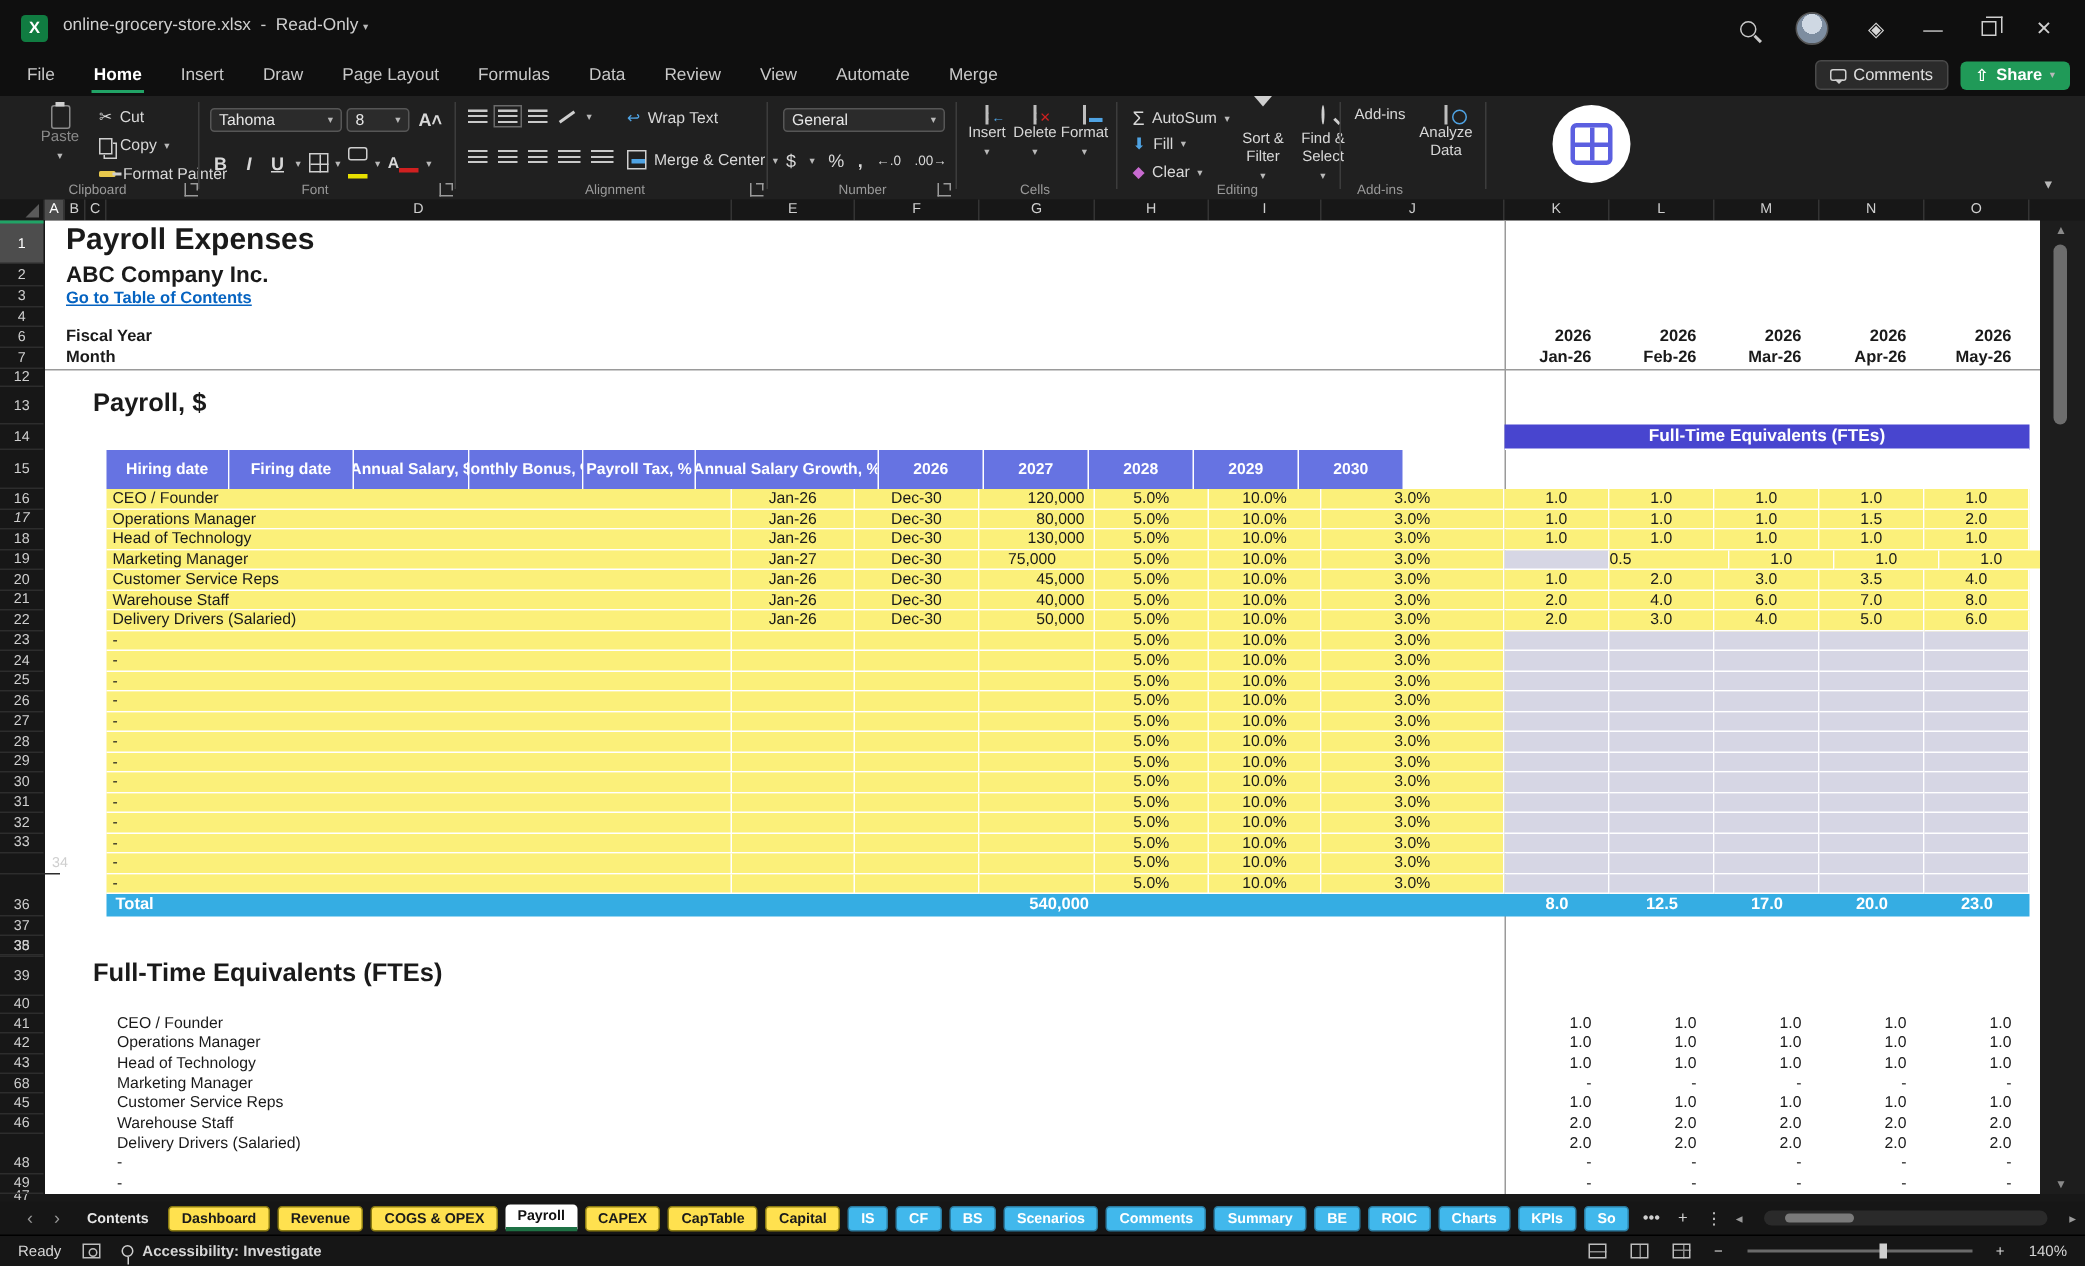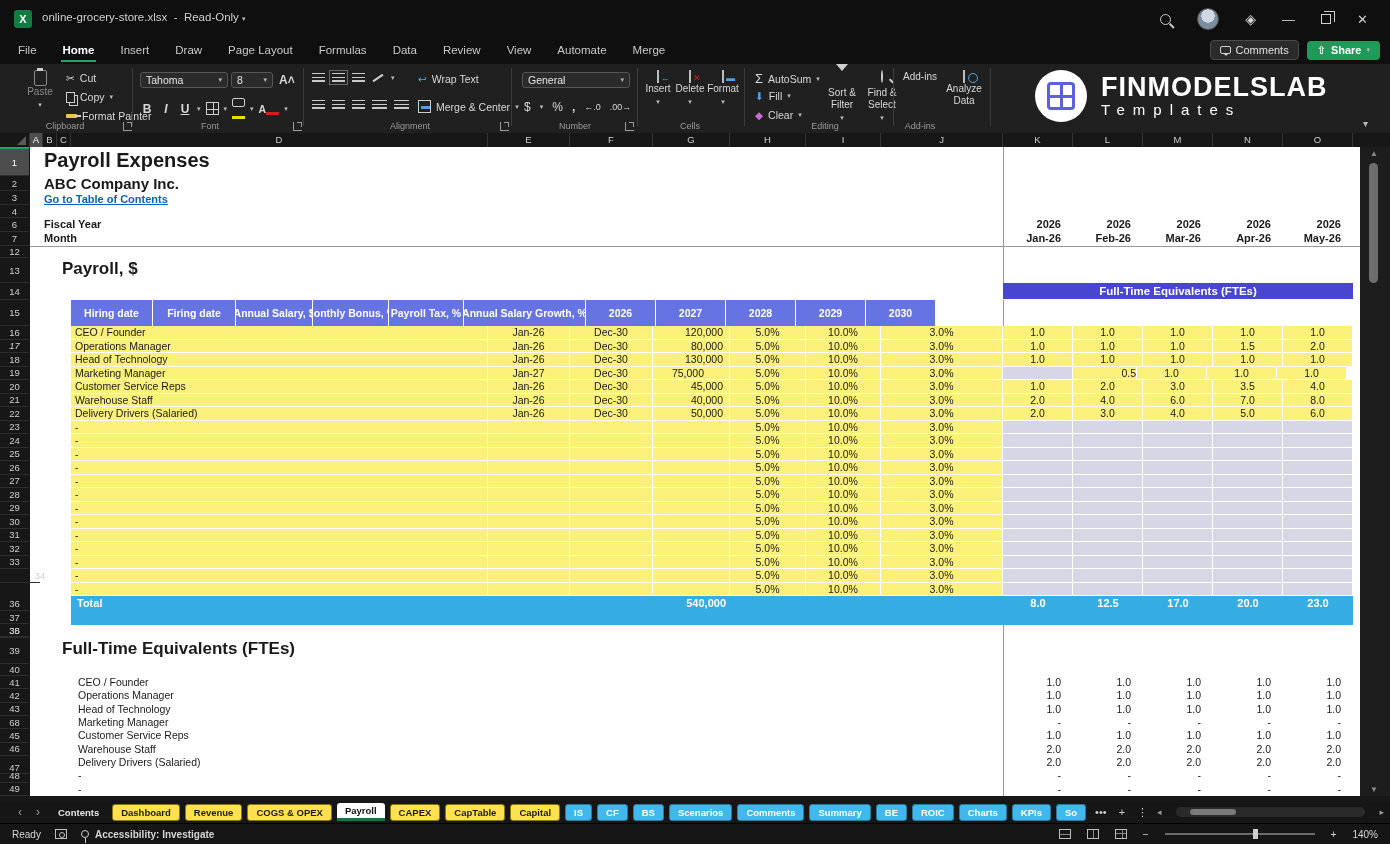--- a/index.html
+++ b/index.html
@@ -101,21 +101,21 @@
   .h2 { position:absolute; font-size:17px; font-weight:bold; color:#1a1a1a; }
 
   
   .ptable { position:absolute; left:71px; top:136px; width:1282px; }
   .trow { display:flex; }
   .tc { flex:0 0 auto; font-size:10.5px; color:#1a1a1a; overflow:hidden; white-space:nowrap; }
   .banner { height:17px; background:#4845CF; color:#fff; font-weight:bold; font-size:11.5px; text-align:center; line-height:17px; border-bottom:1px solid #fff; }
   .hcell { background:#6673E2; color:#fff; font-weight:bold; font-size:10.5px; display:flex; align-items:center; justify-content:center; text-align:center; border-right:1px solid #fff; line-height:11px; height:26px; }
   .ycell { background:#FBF07A; border-right:1px solid #fff; border-bottom:1px solid #fff; height:13.5px; line-height:12.5px; }
   .gcell { background:#D6D6E4; border-right:1px solid #fff; border-bottom:1px solid #fff; height:13.5px; }
-  .totalrow { background:#35ADE3; height:29px; }
+  .totalrow { background:#35ADE3; height:15px; }
   .totalrow .tc { color:#fff; font-weight:bold; font-size:11px; line-height:15px; background:transparent; border:none; }
 
   
   .fname { position:absolute; left:78px; font-size:10.5px; color:#1a1a1a; }
   .fv { position:absolute; width:70px; text-align:right; padding-right:12px; font-size:10.5px; color:#1a1a1a; }
 
   
   .vscroll { position:absolute; left:1360px; top:0; width:30px; height:649px; background:#1d1d1d; }
   .vthumb { position:absolute; left:9px; top:16px; width:9px; height:120px; background:#6d6d6d; border-radius:5px; }
   .varrow { position:absolute; left:10px; color:#8a8a8a; font-size:8px; }
@@ -316,24 +316,20 @@
 
     <div class="bigbtn" style="left:900px; top:7px; width:40px;"><span class="addinsic"></span><div>Add-ins</div></div>
     <div class="bigbtn" style="left:942px; top:7px; width:44px;"><span class="analyzeic"></span><div>Analyze Data</div></div>
     <div class="grp-label" style="left:885px; width:70px;">Add-ins</div>
     <div class="rsep" style="left:990px;"></div>
 
     <div class="logo-wrap">
       <div class="logo-circle">
           <div class="logo-grid"></div>
         </div>
-      <div>
-        <div class="logo-title">FINMODELSLAB</div>
-        <div class="logo-sub">Templates</div>
-      </div>
     </div>
     <div class="ribbon-collapse">▾</div>
   </div>
 
   <div class="colheaders">
     <div class="corner"></div>
     <div id="colheads">
         <div class="colhead sel" style="left: 30px; width: 13px;">A</div>
         <div class="colhead" style="left: 43px; width: 14px;">B</div>
         <div class="colhead" style="left: 57px; width: 14px;">C</div>
@@ -390,21 +386,21 @@
           <div class="rownum" style="top: 464px; height: 13px;">37</div>
           <div class="rownum" style="top: 477px; height: 13px;">38</div>
           <div class="rownum" style="top: 490px; height: 27px;">39</div>
           <div class="rownum" style="top: 517px; height: 12px;">40</div>
           <div class="rownum" style="top: 529px; height: 13.35px;">41</div>
           <div class="rownum" style="top: 542.35px; height: 13.35px;">42</div>
           <div class="rownum" style="top: 555.7px; height: 13.35px;">43</div>
           <div class="rownum" style="top: 569.05px; height: 13.35px;">68</div>
           <div class="rownum" style="top: 582.4px; height: 13.35px;">45</div>
           <div class="rownum" style="top: 595.75px; height: 13.35px;">46</div>
-          <div class="rownum" style="top: 614px; height: 13.35px;">47</div>
+          <div class="rownum" style="top: 644px; height: 13.35px;">47</div>
           <div class="rownum" style="top: 622.45px; height: 13.35px;">48</div>
           <div class="rownum" style="top: 635.8px; height: 13.35px;">49</div>
         </div>
       </div>
 
     <div class="sheet-title">Payroll Expenses</div>
     <div class="sheet-company">ABC Company Inc.</div>
     <div class="sheet-link">Go to Table of Contents</div>
 
     <div class="flabel" style="top:71px;">Fiscal Year</div>
@@ -489,21 +485,21 @@
         </div>
         <div class="trow">
           <div class="ycell tc" style="width: 417px; text-align: left; padding: 0px 0px 0px 4px;">Marketing Manager</div>
           <div class="ycell tc" style="width: 82px; text-align: center;">Jan-27</div>
           <div class="ycell tc" style="width: 83px; text-align: center;">Dec-30</div>
           <div class="ycell tc" style="width: 77px; text-align: center; padding: 0px 6px 0px 0px;">75,000</div>
           <div class="ycell tc" style="width: 76px; text-align: center;">5.0%</div>
           <div class="ycell tc" style="width: 75px; text-align: center;">10.0%</div>
           <div class="ycell tc" style="width: 122px; text-align: center;">3.0%</div>
           <div class="gcell tc" style="width: 70px; text-align: center;"></div>
-          <div class="ycell tc" style="width: 64px; text-align: right;">0.5</div>
+          <div class="ycell tc" style="width: 80px; text-align: left;">0.5</div>
           <div class="ycell tc" style="width: 70px; text-align: center;">1.0</div>
           <div class="ycell tc" style="width: 70px; text-align: center;">1.0</div>
           <div class="ycell tc" style="width: 70px; text-align: center;">1.0</div>
         </div>
         <div class="trow">
           <div class="ycell tc" style="width: 417px; text-align: left; padding: 0px 0px 0px 4px;">Customer Service Reps</div>
           <div class="ycell tc" style="width: 82px; text-align: center;">Jan-26</div>
           <div class="ycell tc" style="width: 83px; text-align: center;">Dec-30</div>
           <div class="ycell tc" style="width: 77px; text-align: right; padding: 0px 6px 0px 0px;">45,000</div>
           <div class="ycell tc" style="width: 76px; text-align: center;">5.0%</div>

